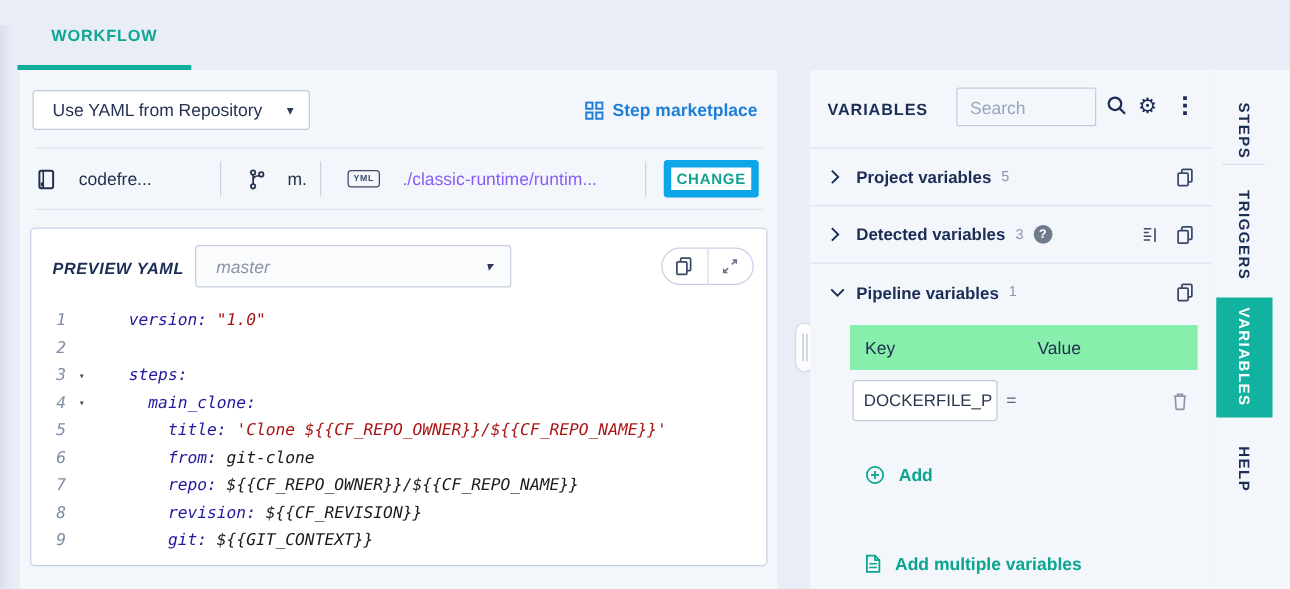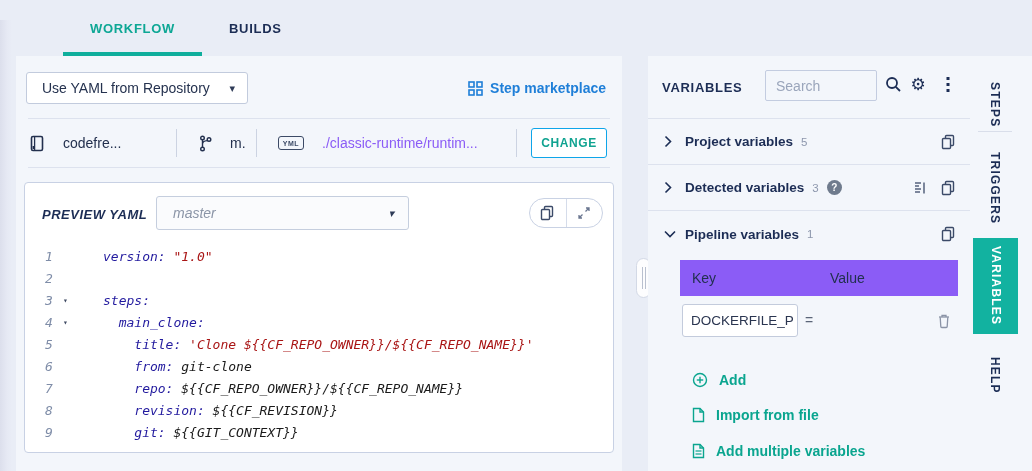--- a/index.html
+++ b/index.html
@@ -8,21 +8,21 @@
     position: relative;
     background: #e9edf6;
     font-family: "Liberation Sans", sans-serif;
     overflow: hidden;
     color: #1c2d55;
   }
   .edge-shadow{position:absolute;left:0;top:20px;bottom:0;width:12px;
     background:linear-gradient(to right,#dcdfec 0%,#e6e9f4 60%,rgba(233,237,246,0));}
 
   
-  .top-tabs{position:absolute;top:0;left:0;right:0;height:56px;display:flex;padding-left:27px;margin-left:36px;}
+  .top-tabs{position:absolute;top:0;left:0;right:0;height:56px;display:flex;padding-left:14px;}
   .top-tab{position:relative;padding:0 27px;display:flex;align-items:center;
     font-size:13px;font-weight:700;letter-spacing:.7px;color:#1c2d55;cursor:default;}
   .top-tab.active{color:#0ea795;}
   .top-tab.active::after{content:"";position:absolute;left:0;right:0;bottom:0;height:4px;background:#0fae9c;}
 
   .panel{position:absolute;top:56px;bottom:0;background:#f3f6fb;}
 
   
   #left-panel{left:16px;width:606px;}
   .yaml-select{position:absolute;left:10px;top:16px;width:222px;height:32px;background:#fff;
@@ -33,21 +33,21 @@
     color:#1f7fd8;font-size:14px;font-weight:700;cursor:pointer;}
   .hdiv{position:absolute;left:12px;right:12px;height:1px;background:#dde2ee;}
   .repo-bar{position:absolute;left:0;right:0;top:63px;height:48px;}
   .repo-item{position:absolute;top:0;height:48px;display:flex;align-items:center;gap:18px;
     font-size:14px;color:#23304e;}
   .vdiv{position:absolute;top:10px;height:28px;width:1px;background:#ccd3e2;}
   .yml-badge{display:inline-flex;align-items:center;justify-content:center;width:26px;height:14px;
     border:1px solid #3c4a66;border-radius:3px;font-size:7px;font-weight:700;letter-spacing:.5px;color:#3c4a66;}
   .path-link{color:#8b5cf6;}
   .change-btn{position:absolute;right:15px;top:9px;width:76px;height:30px;background:#fff;
-    border:1px solid #0ea5e9;border-radius:3px;color:#11a391;font-size:12px;font-weight:700;
+    border:6px solid #0ea5e9;border-radius:3px;color:#11a391;font-size:12px;font-weight:700;
     letter-spacing:.6px;display:flex;align-items:center;justify-content:center;cursor:pointer;}
 
   .preview-card{position:absolute;left:8px;top:126px;width:590px;height:271px;background:#fff;
     border:1px solid #c8d1e4;border-radius:4px;font-style:italic;}
   .preview-title{position:absolute;left:17px;top:24px;font-size:13px;font-weight:700;
     letter-spacing:.5px;color:#1c2d55;}
   .branch-select{position:absolute;left:131px;top:13px;width:253px;height:34px;background:#fafbfd;
     border:1px solid #c5cede;border-radius:3px;display:flex;align-items:center;
     padding:0 14px 0 16px;font-size:14px;color:#8b95a7;}
   .branch-select .caret{margin-left:auto;font-size:11px;color:#2e3b57;}
@@ -80,21 +80,21 @@
   .glyph{font-size:17px;color:#1c2d55;line-height:1;}
   .section-row{position:absolute;left:0;right:0;height:46px;display:flex;align-items:center;
     padding-left:16px;border-bottom:1px solid #dde2ee;}
   .section-row .chev{width:21px;display:flex;align-items:center;}
   .section-label{font-size:13.5px;font-weight:700;color:#1c2d55;}
   .section-count{font-size:11.5px;color:#8d97ad;margin-left:8px;font-weight:400;}
   .help-badge{width:15px;height:15px;border-radius:50%;background:#6f7b8d;color:#fff;font-size:10px;
     font-weight:700;display:flex;align-items:center;justify-content:center;margin-left:8px;cursor:pointer;}
   .row-icons{margin-left:auto;display:flex;align-items:center;gap:13px;padding-right:14px;}
 
-  .kv-header{position:absolute;left:32px;right:12px;top:204px;height:36px;background:#8b5cf6;
+  .kv-header{position:absolute;left:32px;right:12px;top:204px;height:36px;background:#86efac;
     display:flex;align-items:center;font-size:14px;color:#22304f;}
   .kv-header .kh{margin-left:12px;width:138px;}
   .var-row{position:absolute;left:0;right:0;top:248px;height:36px;}
   .var-input{position:absolute;height:33px;background:#fff;border:1px solid #c3cbdc;border-radius:3px;
     display:flex;align-items:center;padding:0 8px;font-size:13.5px;color:#2a3550;overflow:hidden;white-space:nowrap;text-align:right;}
   .eq{position:absolute;left:157px;top:8px;font-size:14px;color:#5b6578;}
   .action-row{position:absolute;left:44px;display:flex;align-items:center;gap:11px;cursor:pointer;}
   .action-label{color:#0aa58f;font-size:14px;font-weight:700;}
 
   
@@ -108,23 +108,20 @@
   svg{display:block;}
 </style>
 </head>
 <body>
 
 <div class="edge-shadow"></div>
 
 <div class="top-tabs">
   <div class="top-tab active">
       <span>WORKFLOW</span>
-    </div>
-  <div class="top-tab">
-      <span>BUILDS</span>
     </div>
 </div>
 
 <div id="left-panel" class="panel">
 
   <div class="yaml-select">
     <span>Use YAML from Repository</span>
     <span class="caret">▾</span>
   </div>
 
@@ -347,29 +344,20 @@
   <div class="action-row" style="top:316px">
     <span>
       <svg width="16" height="16" viewBox="0 0 16 16">
           <circle cx="8" cy="8" r="6.5" fill="none" stroke="#0aa58f" stroke-width="1.4"></circle>
           <line x1="8" y1="4.8" x2="8" y2="11.2" stroke="#0aa58f" stroke-width="1.4"></line>
           <line x1="4.8" y1="8" x2="11.2" y2="8" stroke="#0aa58f" stroke-width="1.4"></line>
         </svg>
     </span>
     <span class="action-label">Add</span>
   </div>
-  <div class="action-row" style="top:351px">
-    <span>
-      <svg width="13" height="16" viewBox="0 0 13 16">
-          <path d="M1.5 1.5 h6.5 L11.5 5 v9.5 h-10 z" fill="none" stroke="#0aa58f" stroke-width="1.4"></path>
-          <path d="M8 1.5 V5 h3.5" fill="none" stroke="#0aa58f" stroke-width="1.4"></path>
-        </svg>
-    </span>
-    <span class="action-label">Import from file</span>
-  </div>
   <div class="action-row" style="top:387px">
     <span>
       <svg width="13" height="16" viewBox="0 0 13 16">
           <path d="M1.5 1.5 h6.5 L11.5 5 v9.5 h-10 z" fill="none" stroke="#0aa58f" stroke-width="1.4"></path>
           <path d="M8 1.5 V5 h3.5" fill="none" stroke="#0aa58f" stroke-width="1.4"></path>
           <line x1="3.5" y1="8" x2="9.5" y2="8" stroke="#0aa58f" stroke-width="1.2"></line>
           <line x1="3.5" y1="11" x2="9.5" y2="11" stroke="#0aa58f" stroke-width="1.2"></line>
         </svg>
     </span>
     <span class="action-label">Add multiple variables</span>

